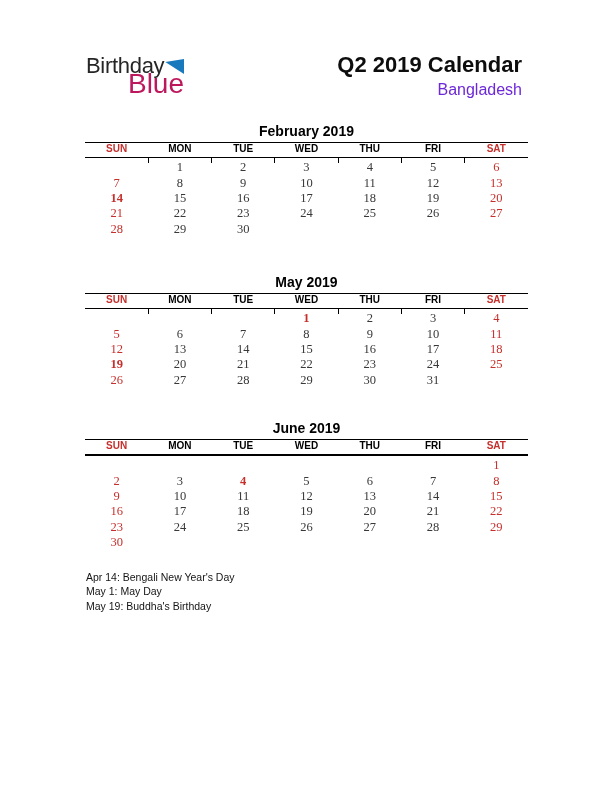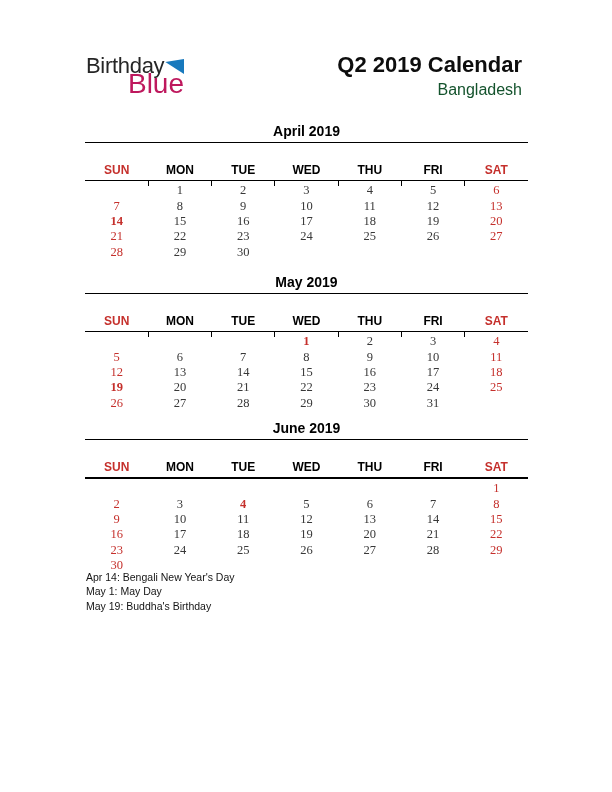--- a/index.html
+++ b/index.html
@@ -24,40 +24,40 @@
     clip-path: polygon(0 20%, 100% 0, 100% 100%);
   }
   .logo-blue {
     font-size: 28px; line-height: 20px; margin-top: -2px;
     color: #be185d; text-align: right;
   }
 
   
   .header-block { position: absolute; top: 53px; right: 90px; text-align: right; margin-left: 19px; }
   .page-title { font-size: 22px; font-weight: bold; line-height: 24px; color: #0d0d0d; }
-  .page-subtitle { font-size: 16px; line-height: 19px; margin-top: 3px; color: #14532d; }
+  .page-subtitle { font-size: 16px; line-height: 19px; margin-top: 3px; color: #6d28d9; }
 
   
   .month { position: absolute; left: 85px; width: 443px; }
   .month--april { top: 124px; }
   .month--may   { top: 275px; }
   .month--june  { top: 421px; }
 
   .month-title {
     margin: 0 0 3px 0; text-align: center;
     font-size: 14px; font-weight: bold; line-height: 15px; color: #000;
   }
 
   table.cal {
     width: 100%; border-collapse: collapse; table-layout: fixed;
     border-top: 1px solid #000;
   }
   .cal thead th {
-    font-size: 12px; font-weight: bold; color: #000;
-    padding: 20px 0 3px; border-bottom: 1px solid #000;
+    font-size: 10px; font-weight: bold; color: #000;
+    padding: 0 0 3px; border-bottom: 1px solid #000;
     position: relative; text-align: center;
   }
   .cal thead th.weekend { color: #C5302C; }
   
   .cal:not(.thick-rule) thead th:not(:last-child)::after {
     content: ""; position: absolute; right: -0.5px; bottom: -6px;
     width: 1px; height: 6px; background: #000;
   }
   .cal.thick-rule thead th { border-bottom-width: 2.5px; }
 
@@ -89,21 +89,21 @@
     </div>
     <div class="logo-blue">Blue</div>
   </div>
 
   <div class="header-block">
     <div class="page-title">Q2 2019 Calendar</div>
     <div class="page-subtitle">Bangladesh</div>
   </div>
 
   <section class="month month--april">
-    <h2 class="month-title">April 2019</h2>
+    <h2 class="month-title">February 2019</h2>
     <table class="cal">
       <thead>
           <tr>
             <th class="weekend">SUN</th>
             <th>MON</th>
             <th>TUE</th>
             <th>WED</th>
             <th>THU</th>
             <th>FRI</th>
             <th class="weekend">SAT</th>

